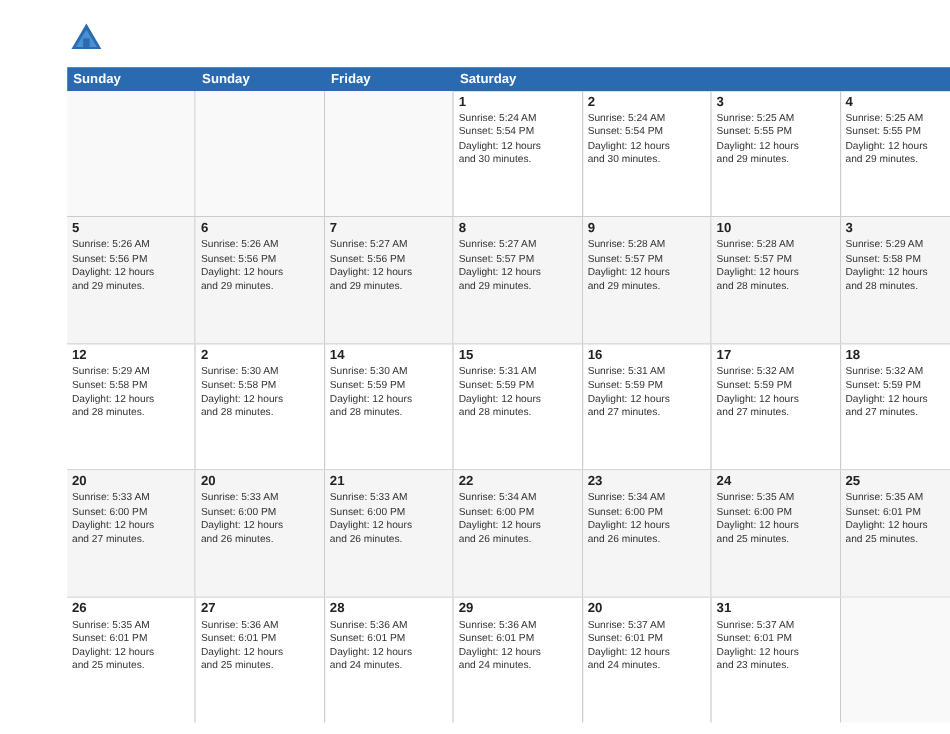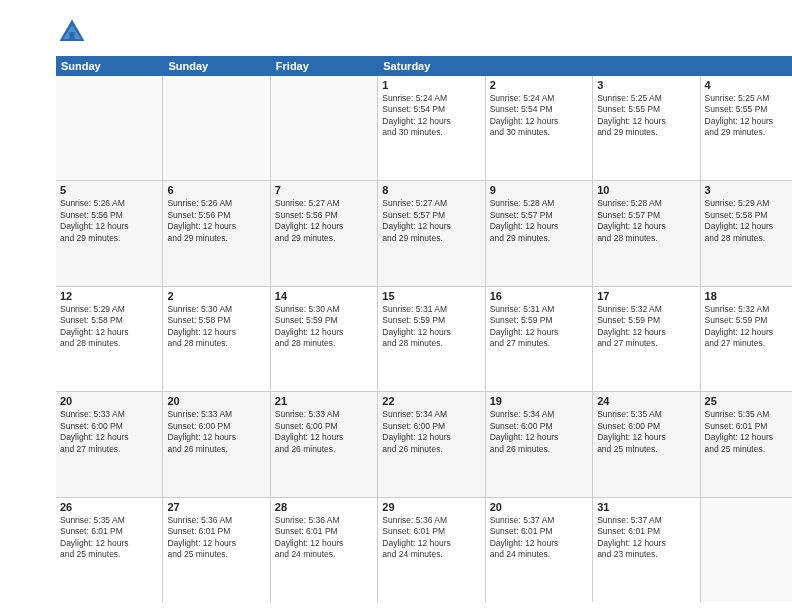--- a/index.html
+++ b/index.html
@@ -310,21 +310,21 @@
 and 26 minutes.</div>
           </div>
           <div class="cal-cell shaded">
             <span class="day-num">22</span>
             <div class="day-info" style="white-space: pre-line;">Sunrise: 5:34 AM
 Sunset: 6:00 PM
 Daylight: 12 hours
 and 26 minutes.</div>
           </div>
           <div class="cal-cell shaded">
-            <span class="day-num">19</span>
+            <span class="day-num">23</span>
             <div class="day-info" style="white-space: pre-line;">Sunrise: 5:34 AM
 Sunset: 6:00 PM
 Daylight: 12 hours
 and 26 minutes.</div>
           </div>
           <div class="cal-cell shaded">
             <span class="day-num">24</span>
             <div class="day-info" style="white-space: pre-line;">Sunrise: 5:35 AM
 Sunset: 6:00 PM
 Daylight: 12 hours

